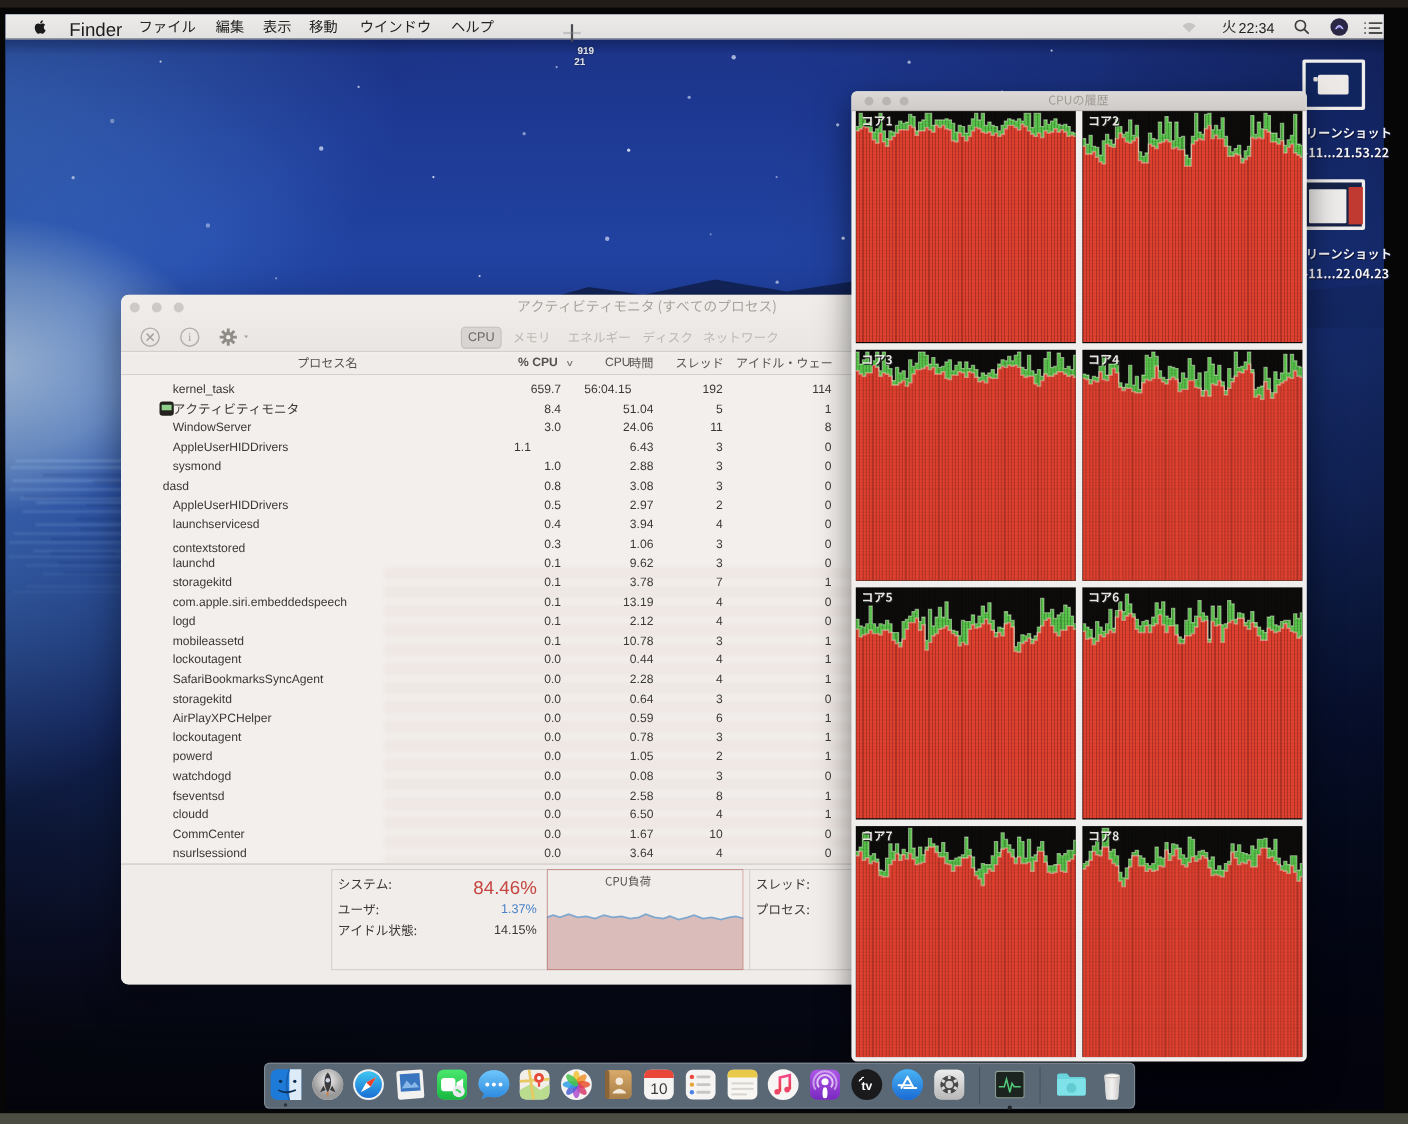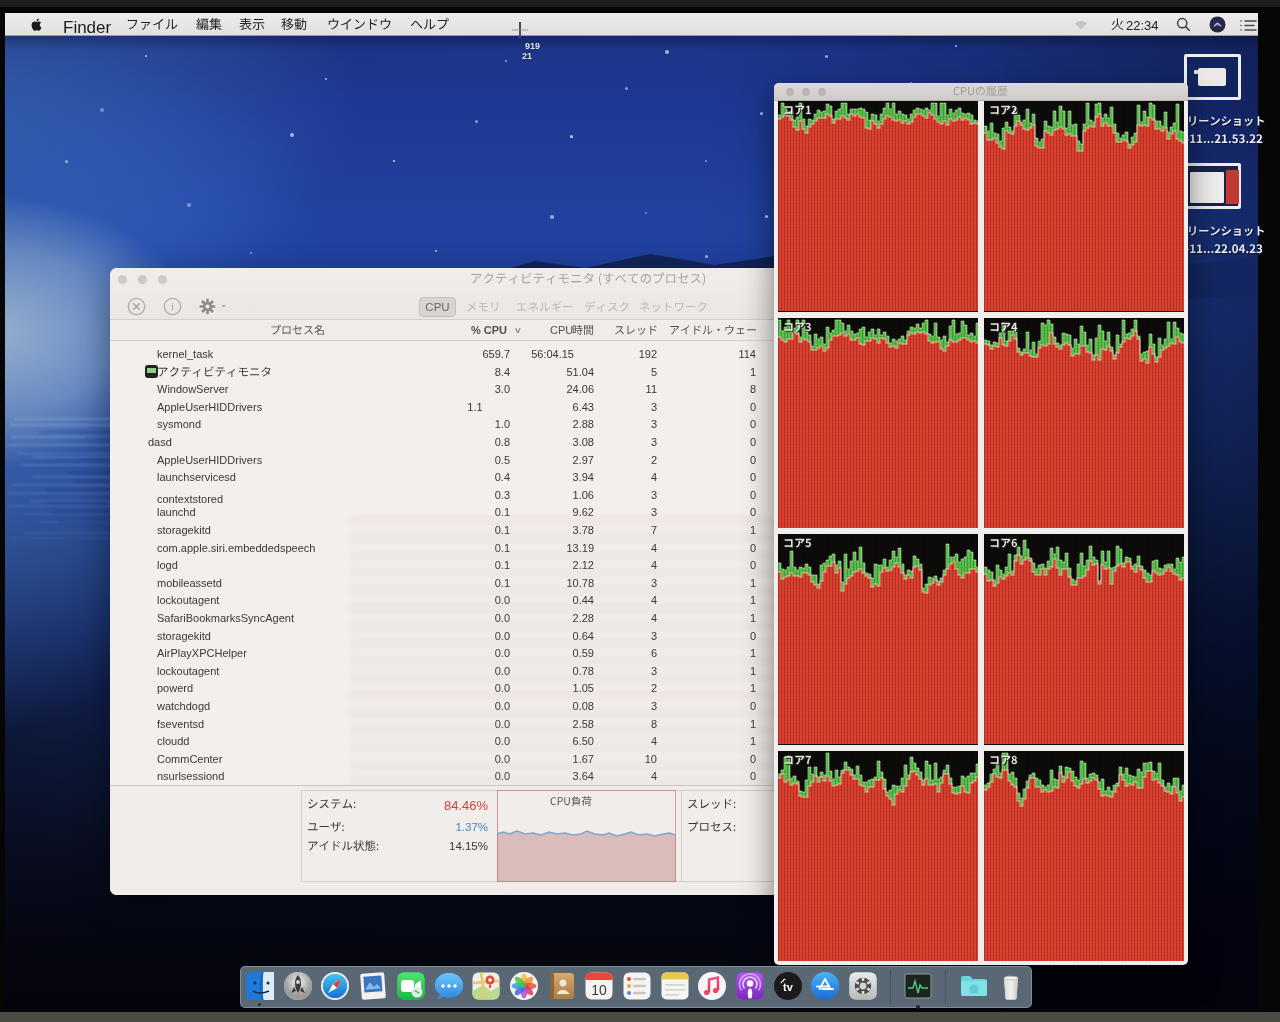--- a/index.html
+++ b/index.html
@@ -622,21 +622,21 @@
             <path d="M931 676 882 723C867 720 831 717 812 717C752 717 286 717 238 717C201 717 159 721 124 726V635C163 639 201 641 238 641C285 641 738 641 808 641C775 579 681 470 589 417L655 364C769 443 864 572 904 640C911 651 924 666 931 676ZM532 544H442C445 518 446 496 446 472C446 305 424 162 269 68C241 48 207 32 179 23L253 -37C508 90 532 273 532 544Z" transform="translate(0.0 12) scale(0.011500 -0.011500)"></path>
             <path d="M86 361 126 283C265 326 402 386 507 446V76C507 38 504 -12 501 -31H599C595 -11 593 38 593 76V498C695 566 787 642 863 721L796 783C727 700 627 613 523 548C412 478 259 408 86 361Z" transform="translate(11.5 12) scale(0.011500 -0.011500)"></path>
             <path d="M656 720 601 695C634 650 665 595 690 543L747 569C724 616 681 683 656 720ZM777 770 722 744C756 700 788 647 815 594L871 622C847 668 803 735 777 770ZM305 75C305 38 303 -11 299 -43H395C392 -11 389 43 389 75V404C500 370 673 303 781 244L816 329C710 382 521 453 389 493V657C389 687 392 730 396 761H297C303 730 305 685 305 657C305 573 305 131 305 75Z" transform="translate(23.0 12) scale(0.011500 -0.011500)"></path>
             <path d="M524 21 577 -23C584 -17 595 -9 611 0C727 57 866 160 952 277L905 345C828 232 705 141 613 99C613 130 613 613 613 676C613 714 616 742 617 750H525C526 742 530 714 530 676C530 613 530 123 530 77C530 57 528 37 524 21ZM66 26 141 -24C225 45 289 143 319 250C346 350 350 564 350 675C350 705 354 735 355 747H263C267 726 270 704 270 674C270 563 269 363 240 272C210 175 150 86 66 26Z" transform="translate(34.5 12) scale(0.011500 -0.011500)"></path>
             <path d="M741 774C785 719 836 642 860 596L920 634C896 680 843 752 798 806ZM49 674C96 615 152 537 175 486L237 528C212 577 155 653 106 709ZM589 838V605L588 545H356V471H583C568 306 512 120 327 -30C347 -43 373 -63 388 -78C539 47 609 197 640 344C695 156 782 6 918 -78C930 -59 955 -30 973 -16C816 70 723 252 675 471H951V545H662L663 605V838ZM32 194 76 130C127 176 188 234 247 290V-78H321V841H247V382C168 309 86 237 32 194Z" transform="translate(46.0 12) scale(0.011500 -0.011500)"></path>
             <path d="M305 143V20C305 -52 331 -70 435 -70C457 -70 612 -70 634 -70C715 -70 737 -46 745 59C725 63 697 73 681 84C677 4 669 -8 627 -8C593 -8 465 -8 441 -8C387 -8 377 -3 377 21V143ZM722 123C793 72 868 -4 899 -60L962 -21C929 36 852 109 781 158ZM180 147C156 82 109 15 39 -22L98 -64C173 -21 216 51 244 124ZM111 581V188H179V320H396V262C396 251 393 248 381 248C369 248 333 248 291 248C300 233 309 211 313 193C368 193 406 193 429 202L391 167C450 140 519 96 552 61L600 108C567 143 499 184 441 207C460 217 465 233 465 262V581ZM396 527V472H179V527ZM179 424H396V369H179ZM833 806C784 778 698 749 616 726V832H546V623C546 550 570 530 664 530C684 530 816 530 837 530C910 530 931 555 939 654C919 658 892 668 877 678C872 603 866 593 830 593C802 593 691 593 670 593C623 593 616 597 616 623V671C709 693 815 724 889 760ZM844 476C791 447 702 417 616 394V507H546V281C546 207 570 187 665 187C685 187 820 187 841 187C915 187 935 213 944 314C924 318 897 328 881 339C878 262 871 250 834 250C806 250 692 250 671 250C623 250 616 255 616 282V338C713 361 823 393 900 429ZM52 694 56 633 437 649C449 632 460 616 467 602L524 635C499 683 440 749 386 794L332 765C352 747 373 726 392 704L203 698C231 736 261 782 287 823L213 845C194 801 161 741 130 696Z" transform="translate(57.5 12) scale(0.011500 -0.011500)"></path>
             <path d="M139 390C175 390 205 418 205 460C205 501 175 530 139 530C102 530 73 501 73 460C73 418 102 390 139 390ZM139 -13C175 -13 205 15 205 56C205 98 175 126 139 126C102 126 73 98 73 56C73 15 102 -13 139 -13Z" transform="translate(69.0 12) scale(0.011500 -0.011500)"></path>
           </g>
         </svg>
       </div>
-      <div class="ab" style="left:304px;top:12px;width:74px;text-align:right;font-size:13px;color:#c64540">84.46%</div>
+      <div class="ab" style="left:304px;top:12px;width:74px;text-align:right;font-size:17px;color:#c64540">84.46%</div>
       <div class="ab" style="left:304px;top:35px;width:74px;text-align:right;font-size:11.5px;color:#4a83c8">1.37%</div>
       <div class="ab" style="left:304px;top:54px;width:74px;text-align:right;font-size:11.5px;color:#3a3734">14.15%</div>
       <div class="ab" style="left:440px;top:8px">
         <svg width="43" height="14" viewBox="0 0 43 14" style="overflow:visible">
           <g fill="#55524e">
             <path d="M377 -13C472 -13 544 25 602 92L551 151C504 99 451 68 381 68C241 68 153 184 153 369C153 552 246 665 384 665C447 665 495 637 534 596L584 656C542 703 472 746 383 746C197 746 58 603 58 366C58 128 194 -13 377 -13Z" transform="translate(0.0 11) scale(0.010500 -0.010500)"></path>
             <path d="M101 0H193V292H314C475 292 584 363 584 518C584 678 474 733 310 733H101ZM193 367V658H298C427 658 492 625 492 518C492 413 431 367 302 367Z" transform="translate(6.7 11) scale(0.010500 -0.010500)"></path>
             <path d="M361 -13C510 -13 624 67 624 302V733H535V300C535 124 458 68 361 68C265 68 190 124 190 300V733H98V302C98 67 211 -13 361 -13Z" transform="translate(13.3 11) scale(0.010500 -0.010500)"></path>
             <path d="M251 400H763V306H251ZM251 249H763V155H251ZM251 549H763V457H251ZM590 37C695 -1 802 -47 864 -82L943 -40C872 -5 755 43 648 79ZM346 80C275 39 157 0 57 -24C75 -38 102 -68 114 -84C212 -54 338 -4 417 47ZM324 705H568C548 673 522 638 495 611H236C268 641 298 673 324 705ZM325 839C275 749 180 640 49 560C68 549 93 525 105 507C130 523 154 541 176 559V93H840V611H585C618 650 651 695 674 736L623 769L611 766H370C383 785 396 804 407 823Z" transform="translate(20.9 11) scale(0.010500 -0.010500)"></path>
             <path d="M351 553V483H779V16C779 0 773 -5 754 -6C736 -6 672 -6 604 -4C615 -24 627 -55 631 -75C718 -75 774 -74 808 -63C841 -51 852 -30 852 15V483H951V553ZM262 602C209 487 121 378 28 306C43 290 68 256 77 241C111 269 144 302 176 339V-79H250V434C282 481 310 530 334 579ZM363 390V47H433V107H681V390ZM433 327H612V170H433ZM636 840V760H362V840H289V760H62V691H289V599H362V691H636V599H711V691H944V760H711V840Z" transform="translate(31.4 11) scale(0.010500 -0.010500)"></path>

